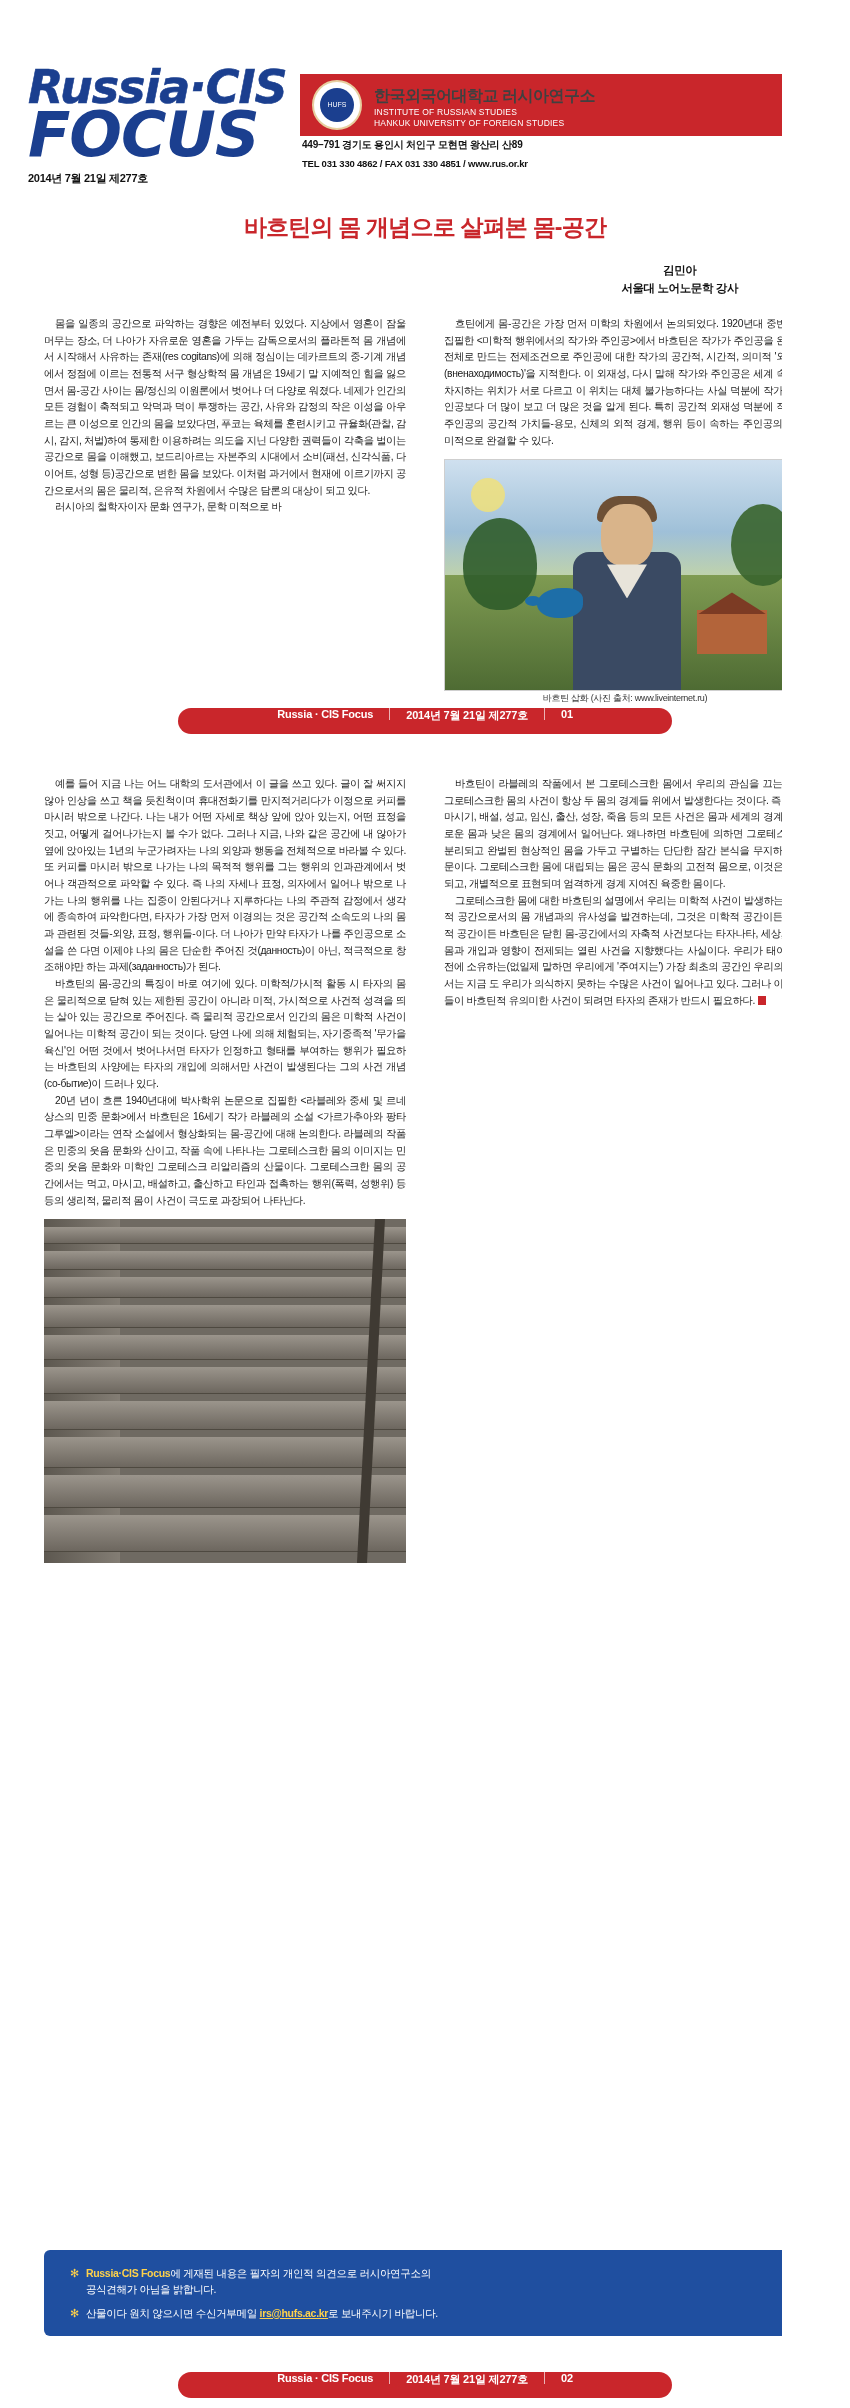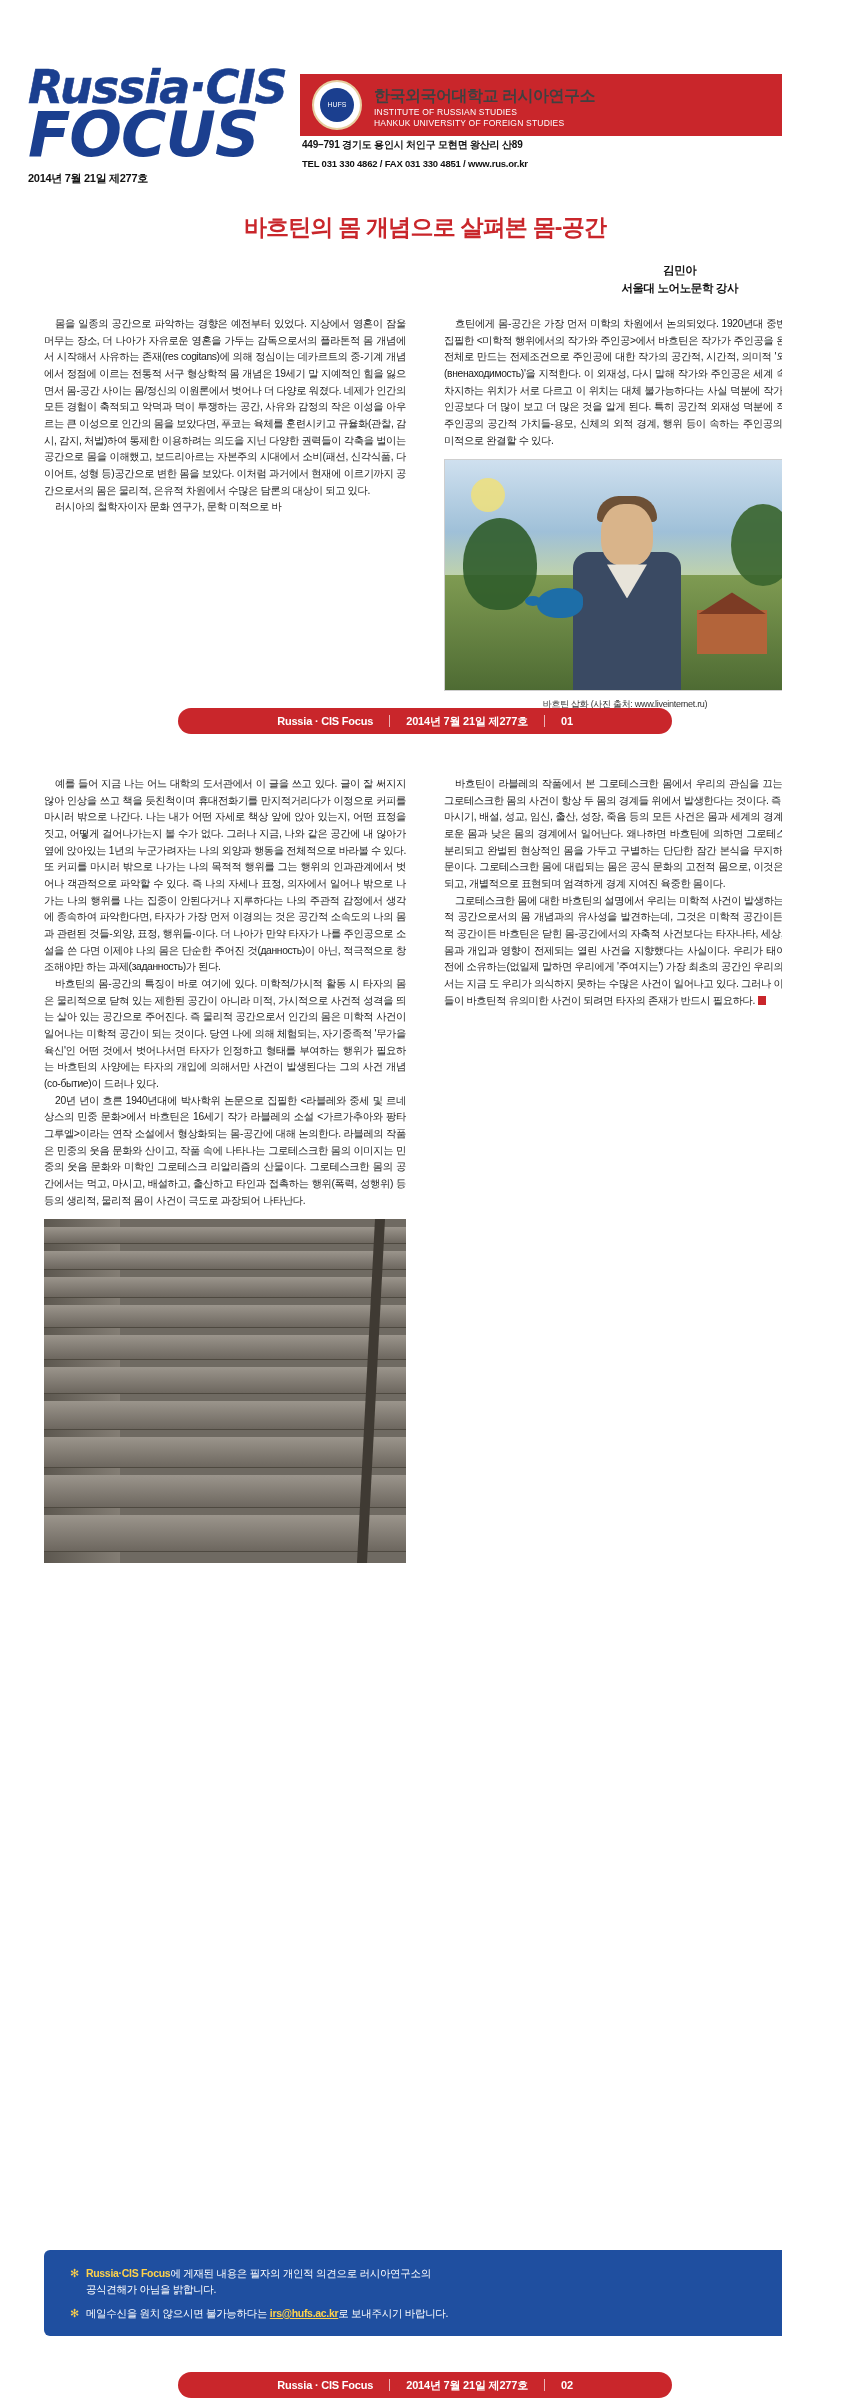--- a/index.html
+++ b/index.html
@@ -250,41 +250,40 @@
   .painting-house {
     position: absolute; left: 252px; top: 150px; width: 70px; height: 44px;
     background: #b3643a;
   }
   .painting-roof {
     position: absolute; left: 246px; top: 132px; width: 82px; height: 22px;
     background: #7c3b24;
     clip-path: polygon(8% 100%, 50% 0, 92% 100%);
   }
   .fig-caption {
-    margin-top: 6px;
     text-align: center;
     font-size: 9px;
     color: #333;
     letter-spacing: -0.3px;
   }
 
   
   .footbar {
     position: absolute;
     left: 178px;
     width: 494px;
     height: 26px;
     background: #c9262b;
     border-radius: 13px;
     color: #ffffff;
     font-size: 11px;
     font-weight: bold;
     letter-spacing: -0.2px;
     display: flex;
-    align-items: center;
+    align-items: flex-start;
     justify-content: center;
     gap: 16px;
   }
   .footbar .sep {
     display: inline-block;
     width: 1px;
     height: 12px;
     background: rgba(255,255,255,.65);
   }
   .footbar-1 { top: 708px; }
@@ -470,21 +469,21 @@
     <div class="notice-line">
       <span class="notice-bullet">✻</span>
       <span>
         <span class="notice-em">Russia·CIS Focus</span><span class="notice-sub">에 게재된 내용은 필자의 개인적 의견으로 러시아연구소의</span><br>
         <span class="notice-sub">공식견해가 아님을 밝합니다.</span>
       </span>
     </div>
     <div class="notice-line">
       <span class="notice-bullet">✻</span>
       <span>
-        <span class="notice-sub">메일수신을 원치 않으시면 불가능하다는 </span><span class="notice-mail">irs@hufs.ac.kr</span><span class="notice-sub">로 보내주시기 바랍니다.</span>
+        <span class="notice-sub">산물이다 원치 않으시면 수신거부메일 </span><span class="notice-mail">irs@hufs.ac.kr</span><span class="notice-sub">로 보내주시기 바랍니다.</span>
       </span>
     </div>
   </div>
 
   <div class="footbar footbar-2">
     <span>Russia · CIS Focus</span>
     <span class="sep"></span>
     <span>2014년 7월 21일 제277호</span>
     <span class="sep"></span>
     <span>02</span>

